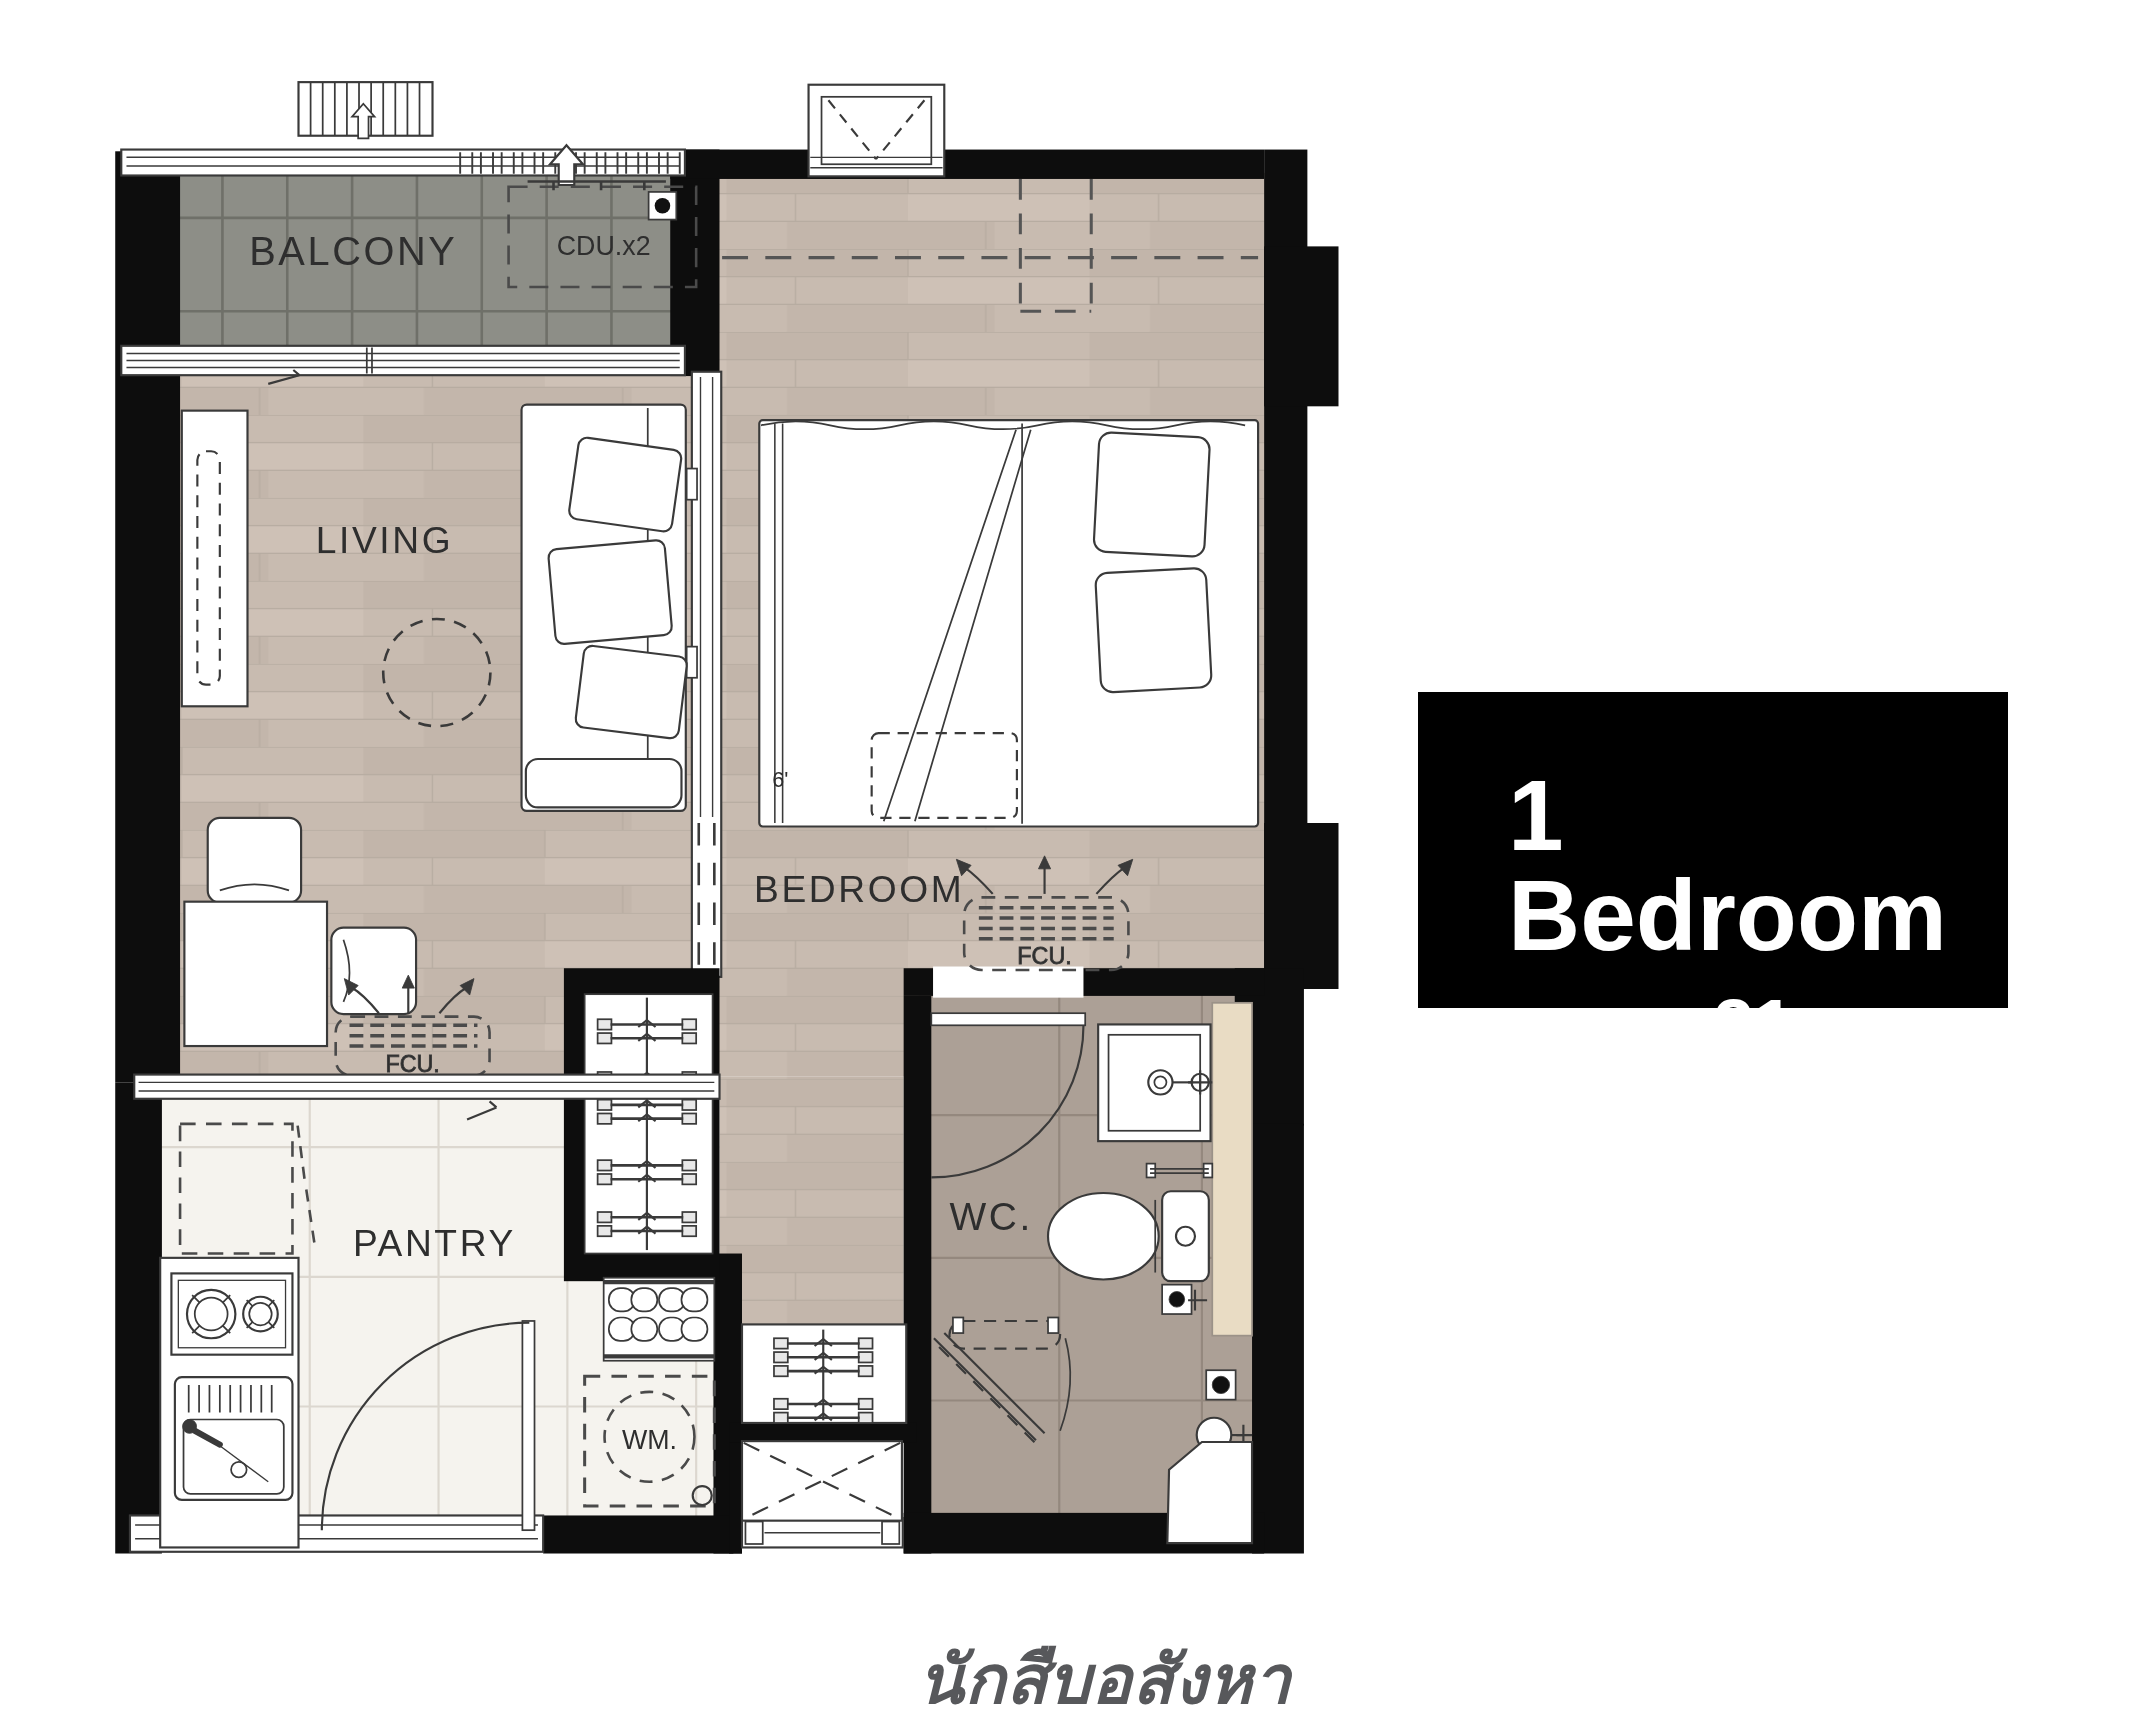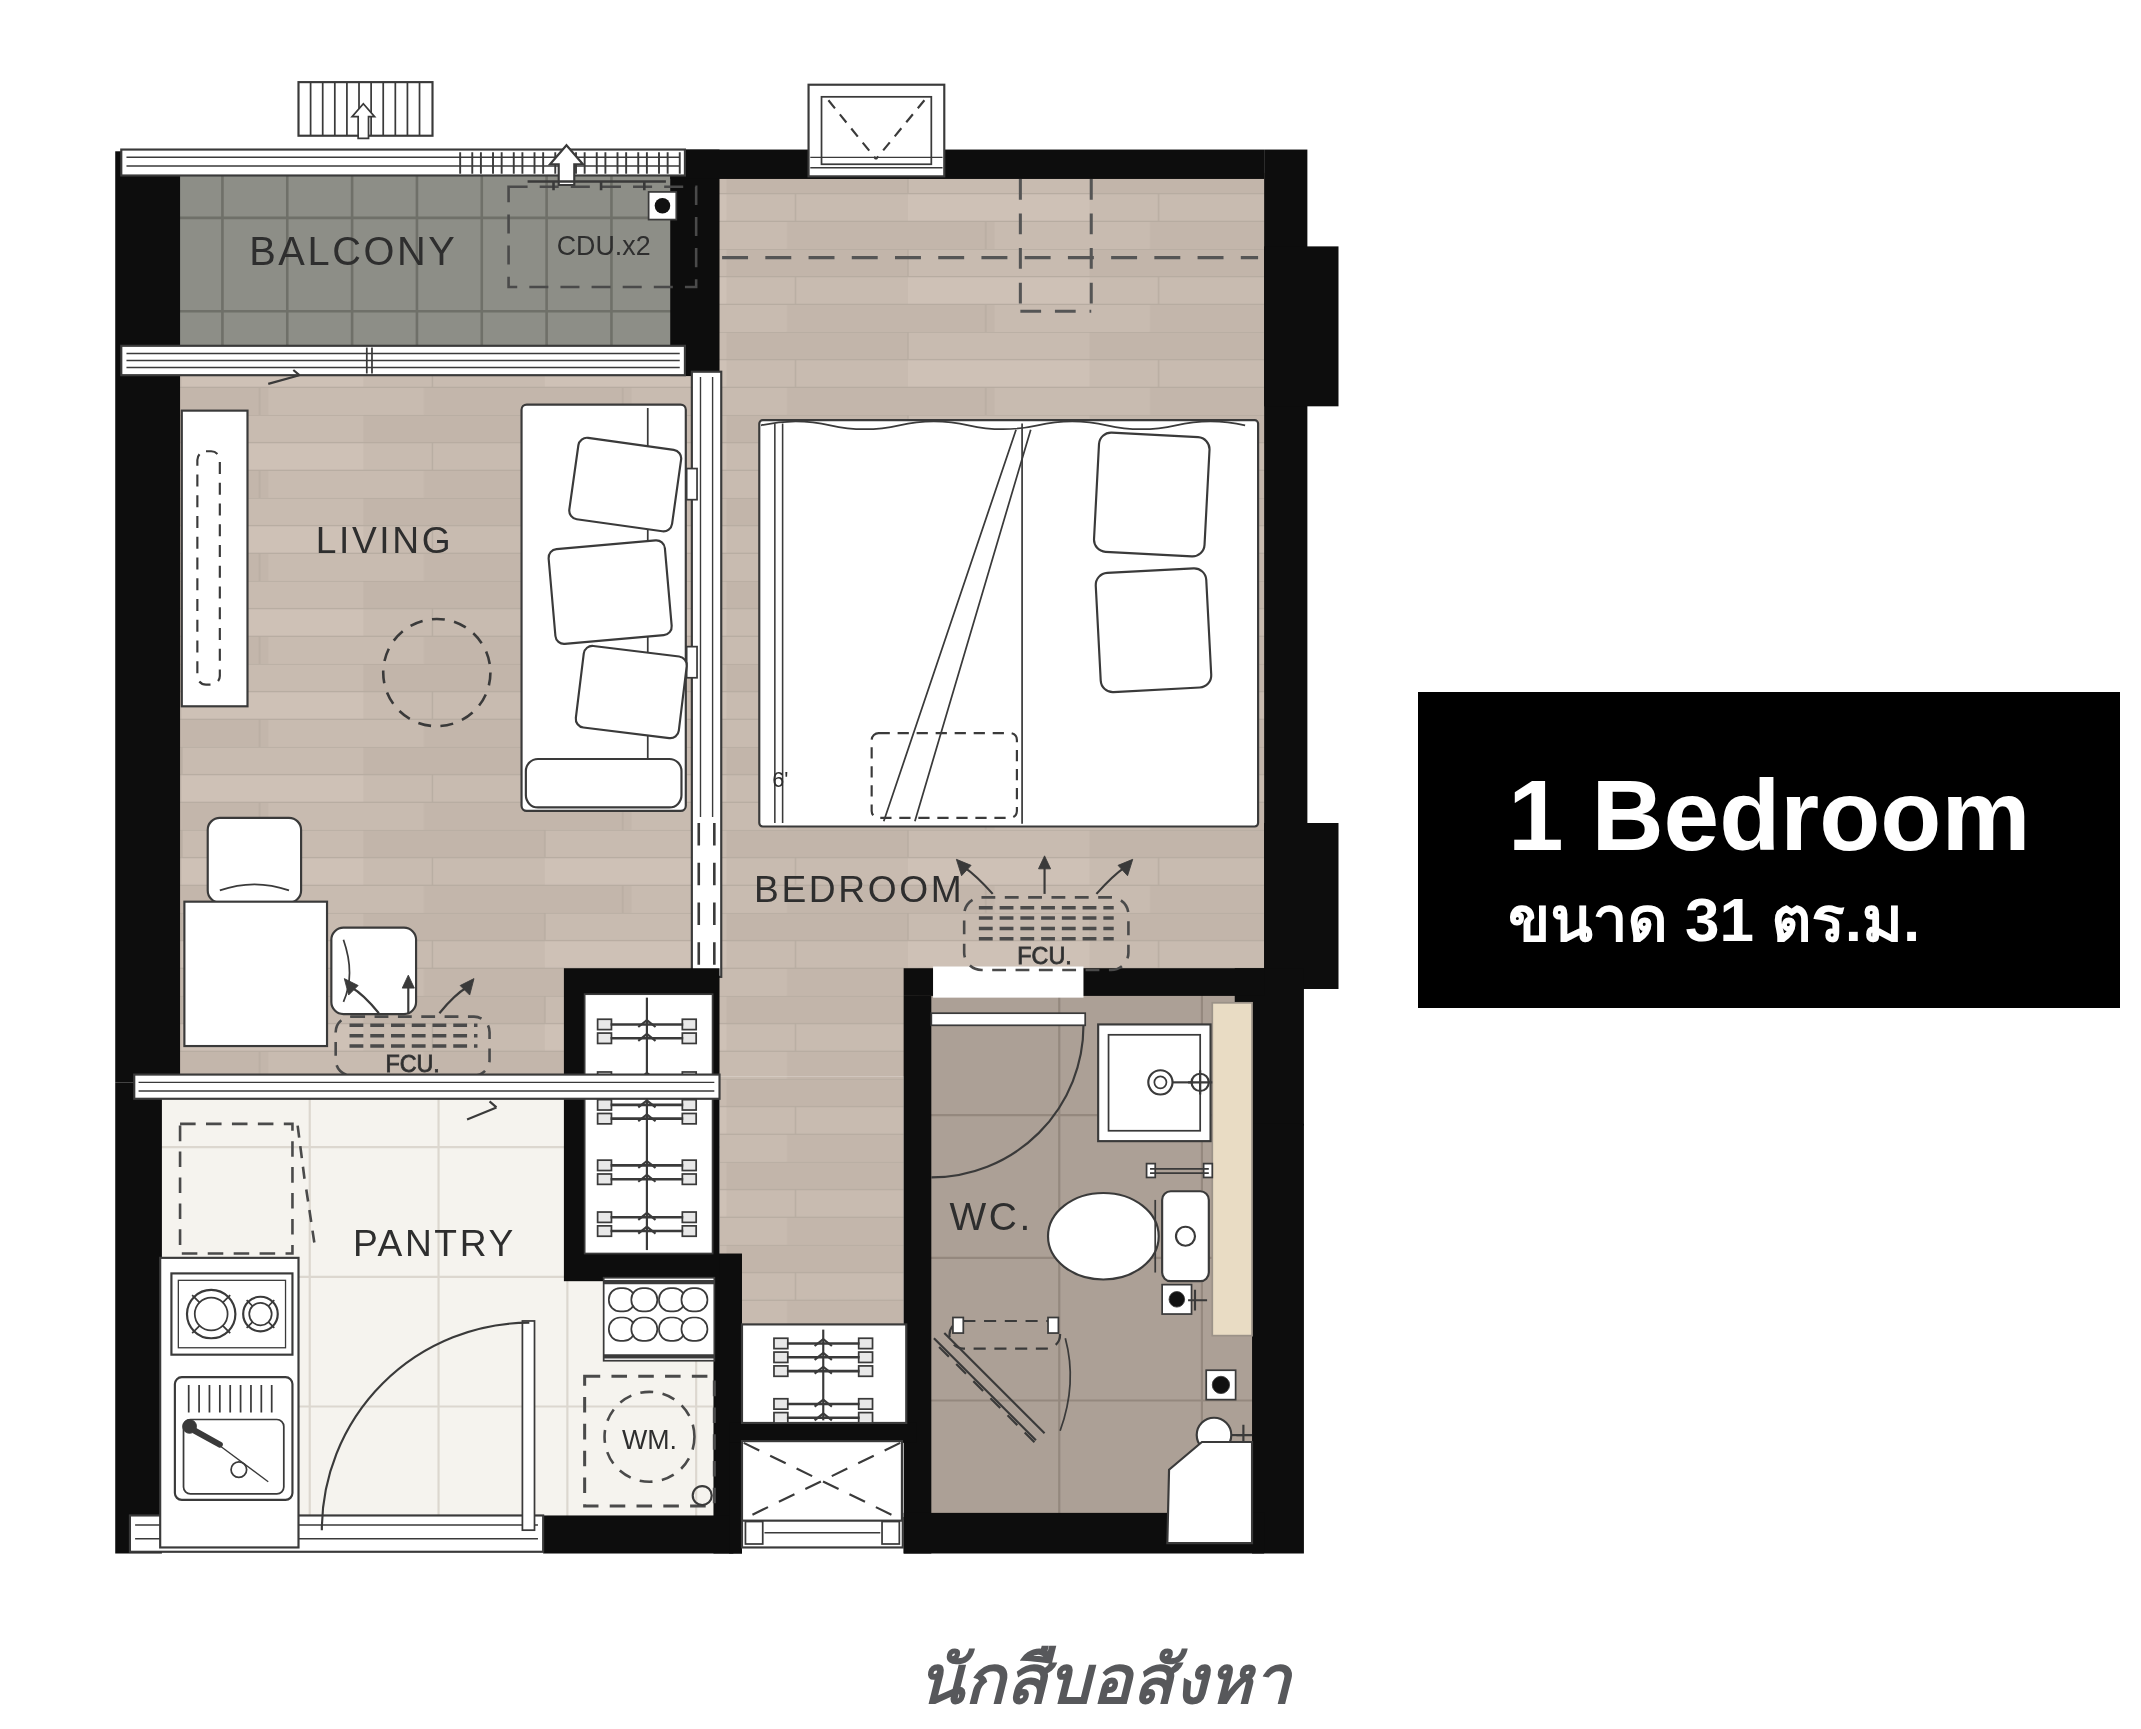--- a/index.html
+++ b/index.html
@@ -1,24 +1,24 @@
 <!DOCTYPE html>
 <html style="font-size:14px"><head>
 <meta charset="utf-8">
 <style>
   html,body{margin:0;padding:0;background:#ffffff;}
   .stage{position:relative;width:2141px;height:1729px;background:#ffffff;overflow:hidden;
          font-family:"Liberation Sans",sans-serif;}
   .stage svg{position:absolute;left:0;top:0;}
   svg text{font-family:"Liberation Sans",sans-serif;fill:#2e2e2e;}
   .room-label{letter-spacing:3px;}
-  .info-box{position:absolute;left:1418px;top:692px;width:702px;height:316px;
+  .info-box{position:absolute;left:1418px;top:692px;width:590px;height:316px;
             background:#000;color:#fff;box-sizing:border-box;padding:73px 0 0 90px;}
   .info-box .title{font-size:100px;font-weight:bold;line-height:1.0;}
-  .info-box .subtitle{font-size:62px;font-weight:bold;line-height:1.0;margin-top:24px;}
+  .info-box .subtitle{font-size:72px;font-weight:bold;line-height:1.0;margin-top:24px;}
   .watermark{position:absolute;left:918px;top:1626px;font-size:67px;font-weight:bold;
              font-style:italic;color:#57585b;letter-spacing:0.9px;}
 </style>
 </head>
 <body>
 
 <div class="stage">
 
 <svg width="2141" height="1729" viewBox="0 0 2476 2000">
   <defs>

